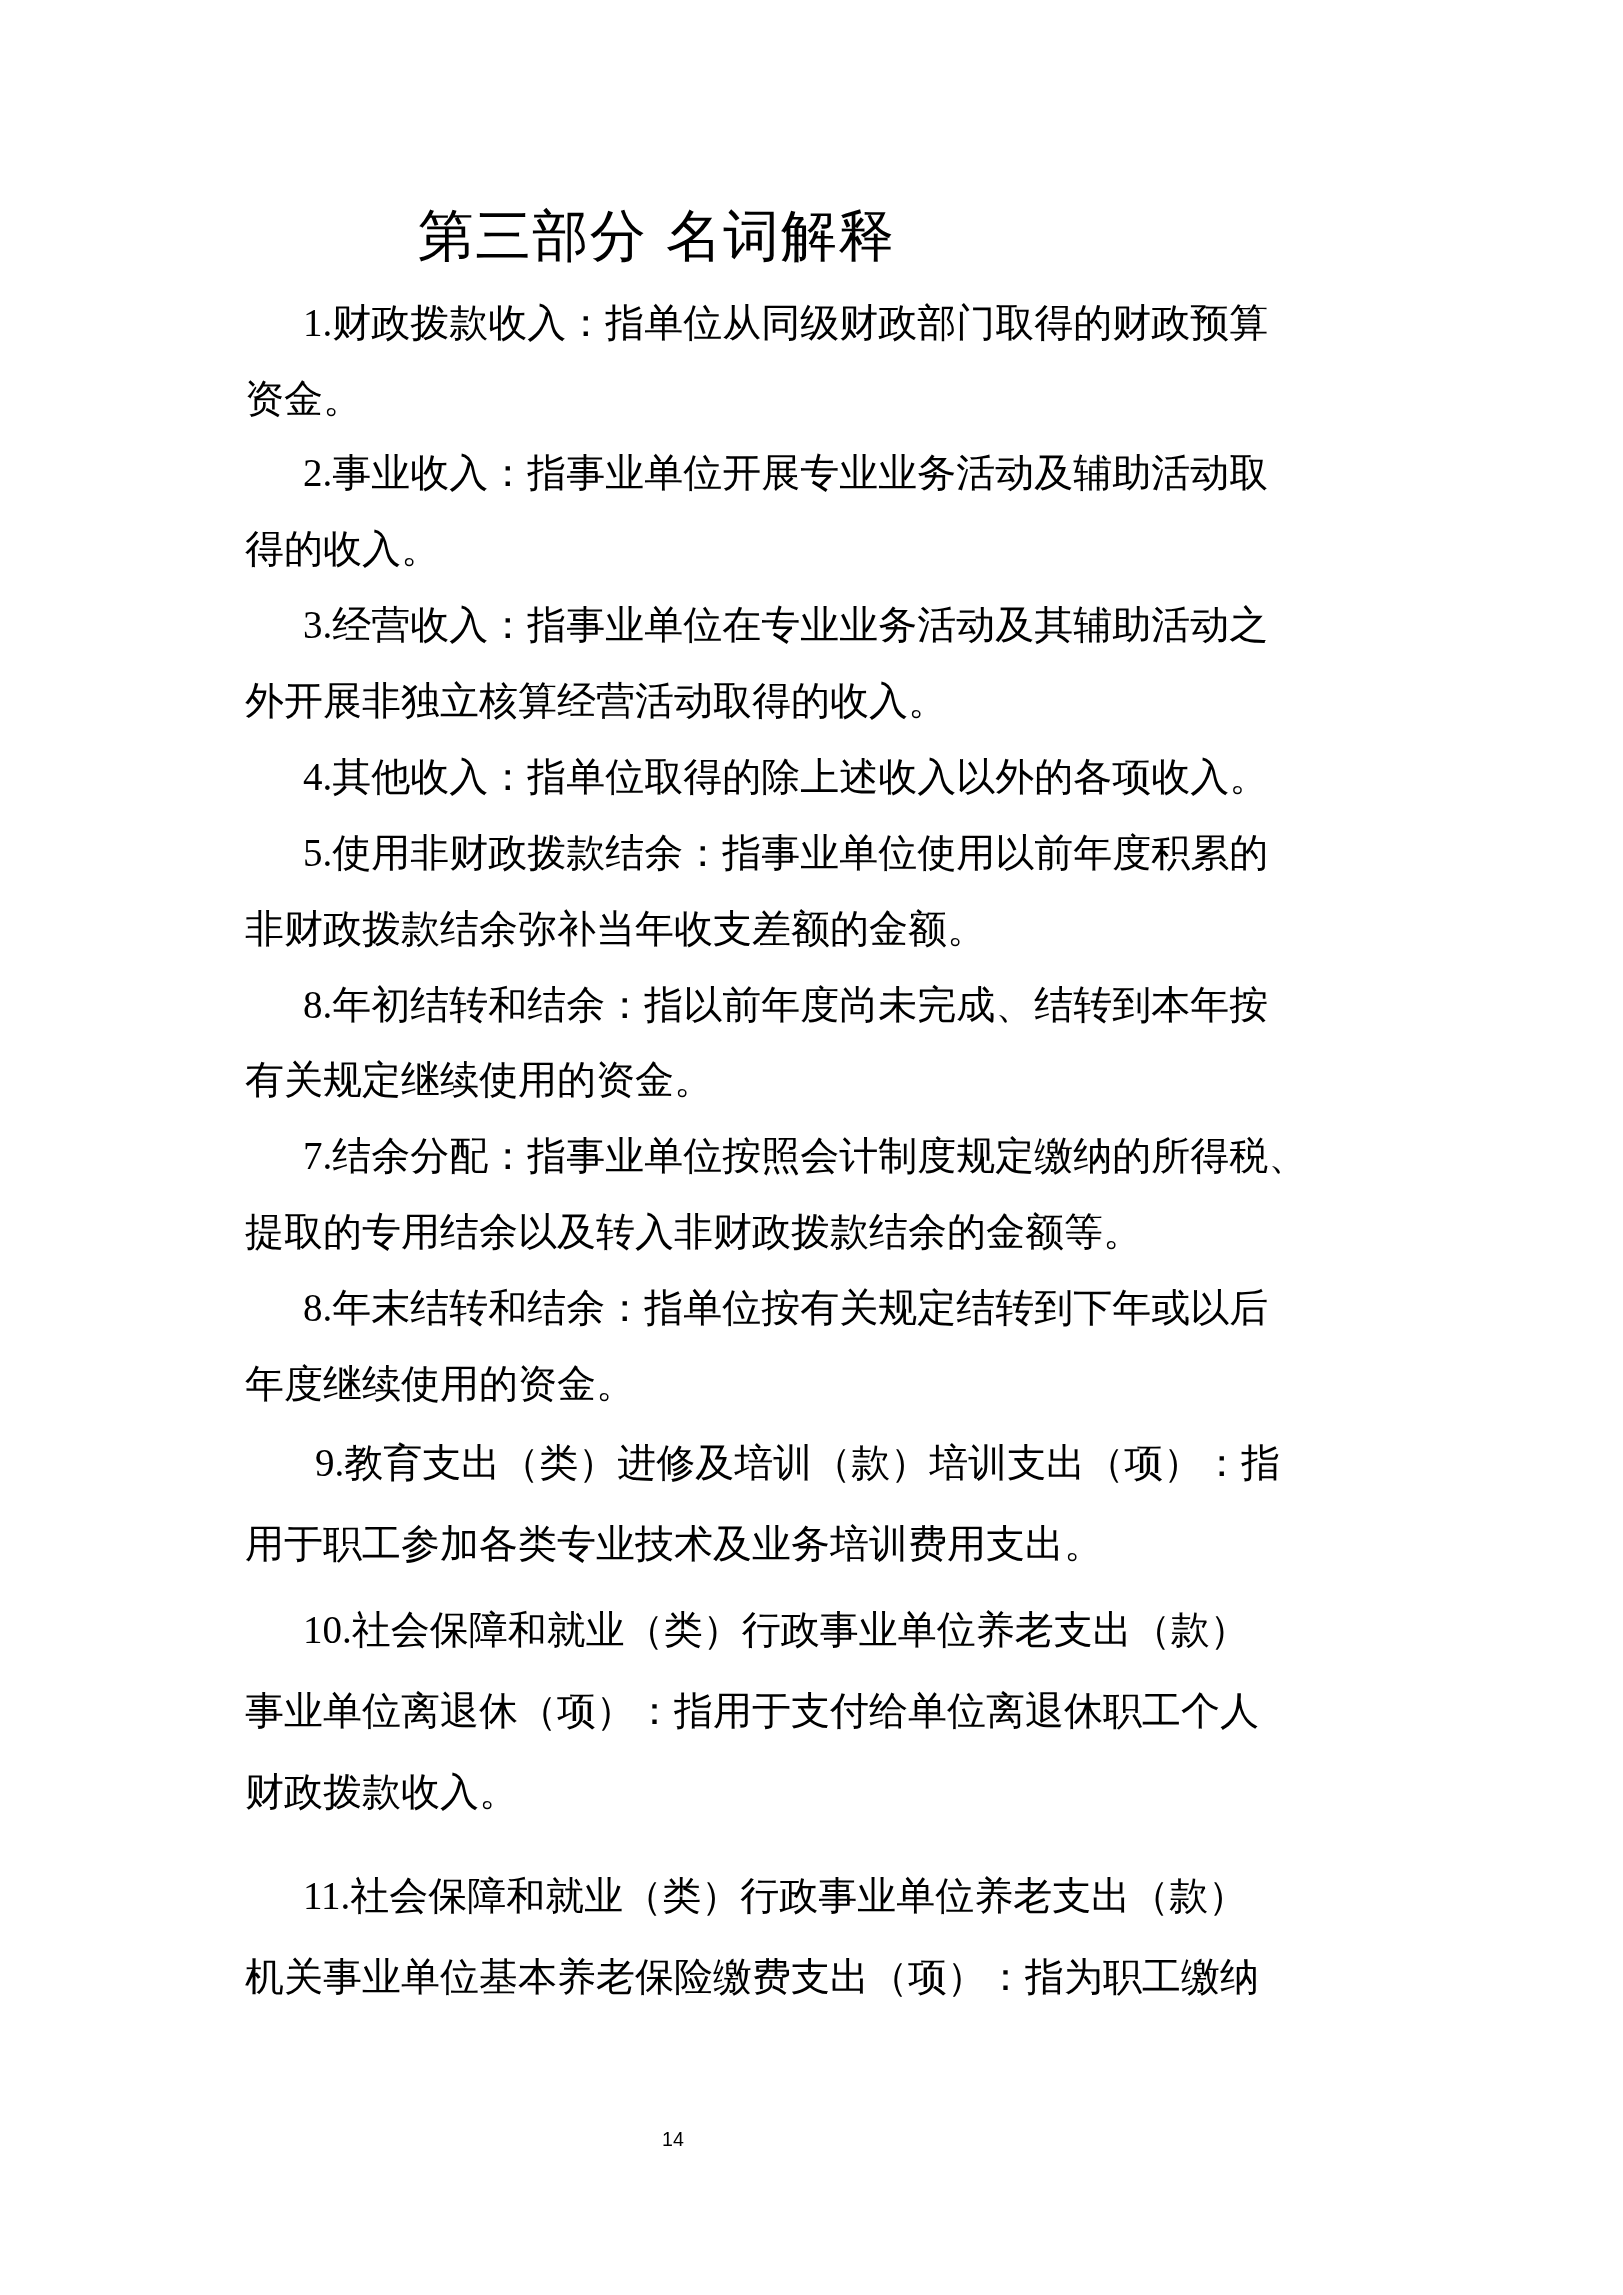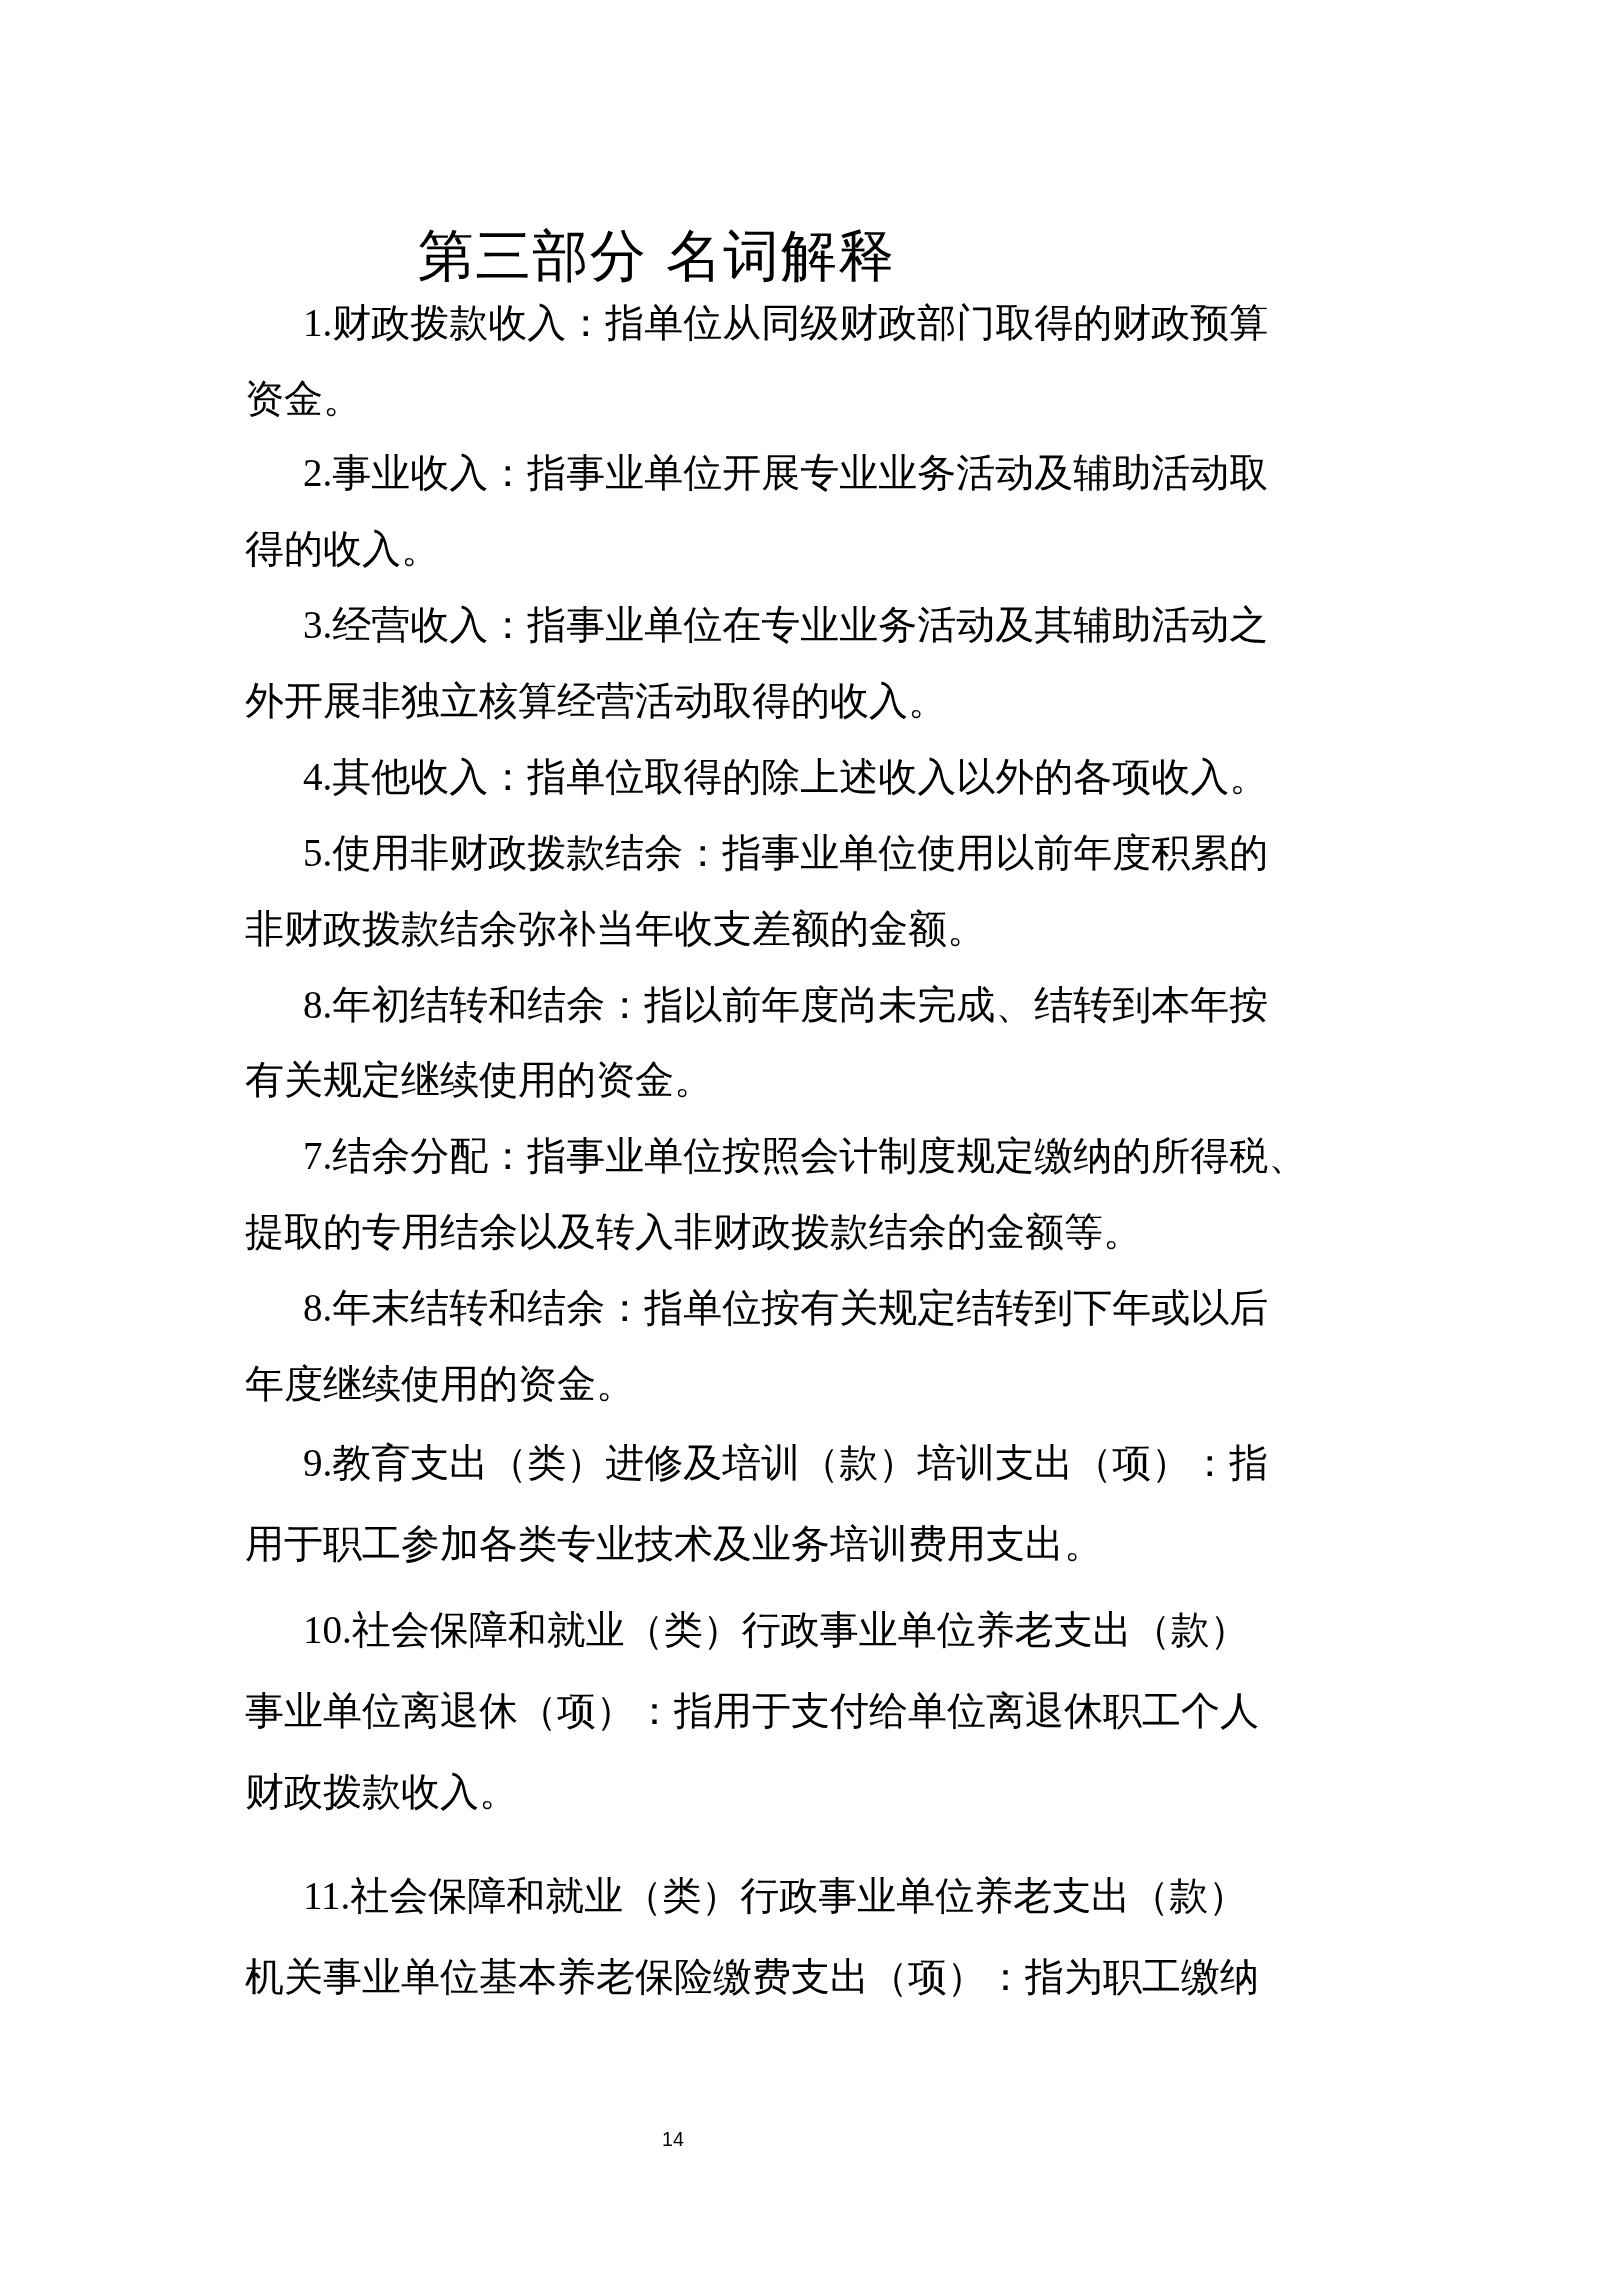--- a/index.html
+++ b/index.html
@@ -11,21 +11,21 @@
       width: 1623px;
       height: 2295px;
       position: relative;
       overflow: hidden;
       color: #000000;
     }
     .page-title {
       position: absolute;
       left: 0;
       width: 1313px;
-      top: 220px;
+      top: 200px;
       text-align: center;
       font-family: "DejaVu Sans", "Liberation Sans", sans-serif;
       font-size: 56px;
       line-height: 72px;
       letter-spacing: 1.3px;
       font-weight: normal;
     }
     .content {
       position: absolute;
       left: 245px;
@@ -100,21 +100,21 @@
     <div class="line first" style="top:1133px;">7.结余分配：指事业单位按照会计制度规定缴纳的所得税、</div>
     <div class="line" style="top:1209px;">提取的专用结余以及转入非财政拨款结余的金额等。</div>
   </div>
 
   <div class="para">
     <div class="line first" style="top:1285px;">8.年末结转和结余：指单位按有关规定结转到下年或以后</div>
     <div class="line" style="top:1361px;">年度继续使用的资金。</div>
   </div>
 
   <div class="para">
-    <div class="line first" style="top:1440px;">9.教育支出（类）进修及培训（款）培训支出（项）：指</div>
+    <div class="line first" style="top:1440px;margin-left:12px;">9.教育支出（类）进修及培训（款）培训支出（项）：指</div>
     <div class="line" style="top:1521px;">用于职工参加各类专业技术及业务培训费用支出。</div>
   </div>
 
   <div class="para">
     <div class="line first" style="top:1607px;">10.社会保障和就业（类）行政事业单位养老支出（款）</div>
     <div class="line" style="top:1688px;">事业单位离退休（项）：指用于支付给单位离退休职工个人</div>
     <div class="line" style="top:1769px;">财政拨款收入。</div>
   </div>
 
   <div class="para">

